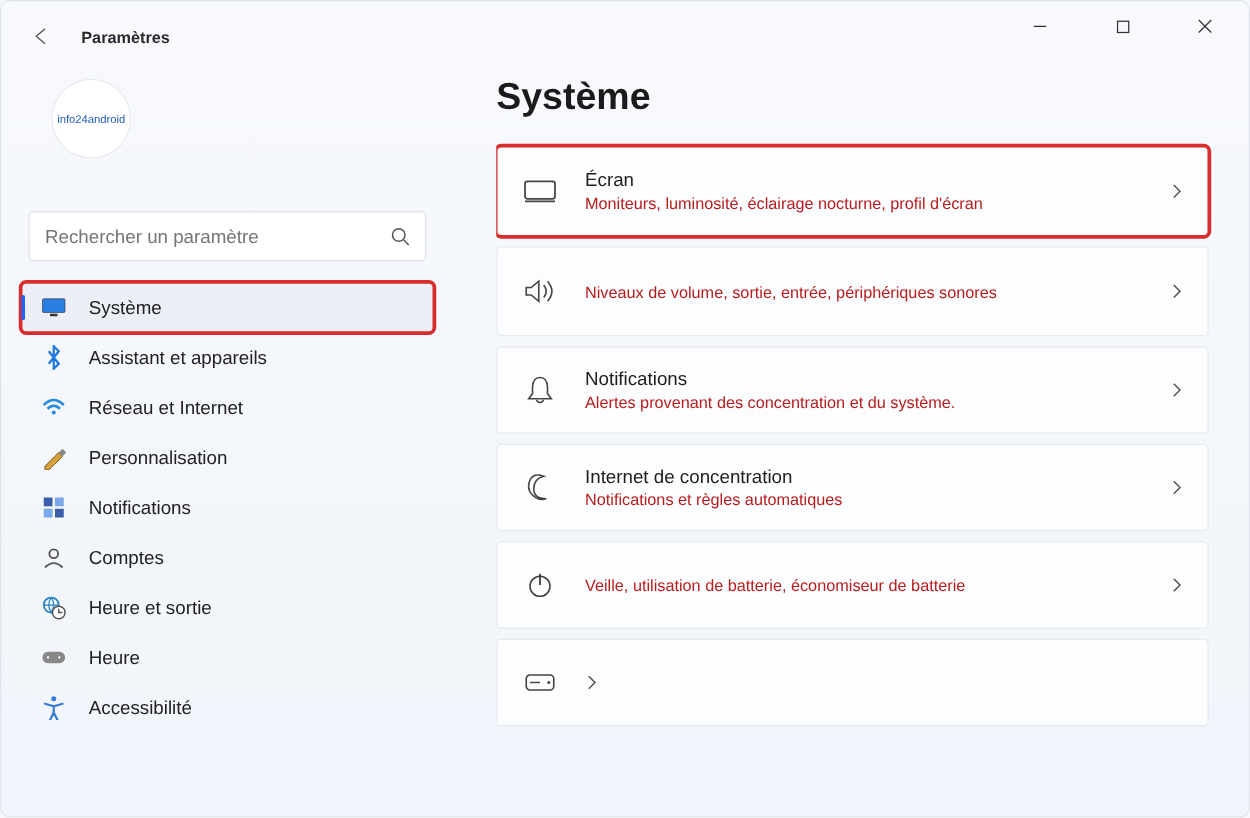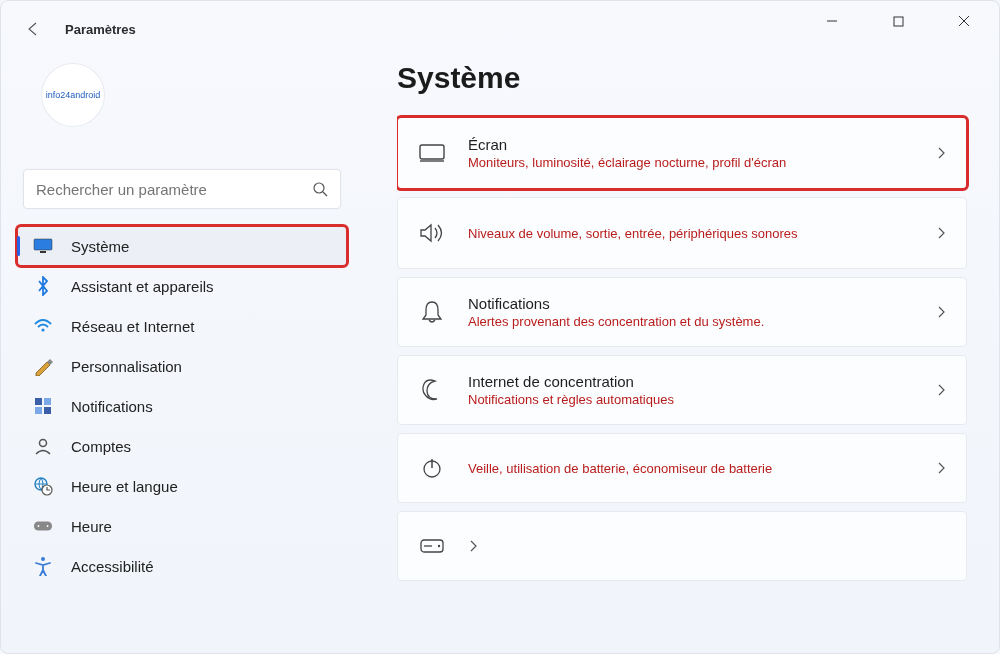--- a/index.html
+++ b/index.html
@@ -140,21 +140,21 @@
     </div>
     <div class="side-item">
       <span class="ico">
         <svg width="20" height="20" viewBox="0 0 20 20">
             <circle cx="8" cy="8" r="6" fill="none" stroke="#2581c4" stroke-width="1.4"></circle>
             <path d="M2 8 H14 M8 2 Q12 8 8 14 Q4 8 8 2" fill="none" stroke="#2581c4" stroke-width="1"></path>
             <circle cx="14" cy="14" r="5" fill="#fff" stroke="#555" stroke-width="1.2"></circle>
             <path d="M14 11 V14 H17" fill="none" stroke="#555" stroke-width="1.2"></path>
           </svg>
       </span>
-      <span>Heure et langue</span>
+      <span>Heure et sortie</span>
     </div>
     <div class="side-item">
       <span class="ico">
         <svg width="22" height="14" viewBox="0 0 22 14">
             <rect x="1" y="2" width="20" height="10" rx="5" fill="#888"></rect>
             <circle cx="6" cy="7" r="1" fill="#fff"></circle>
             <circle cx="16" cy="7" r="1" fill="#fff"></circle>
           </svg>
       </span>
       <span>Heure</span>

